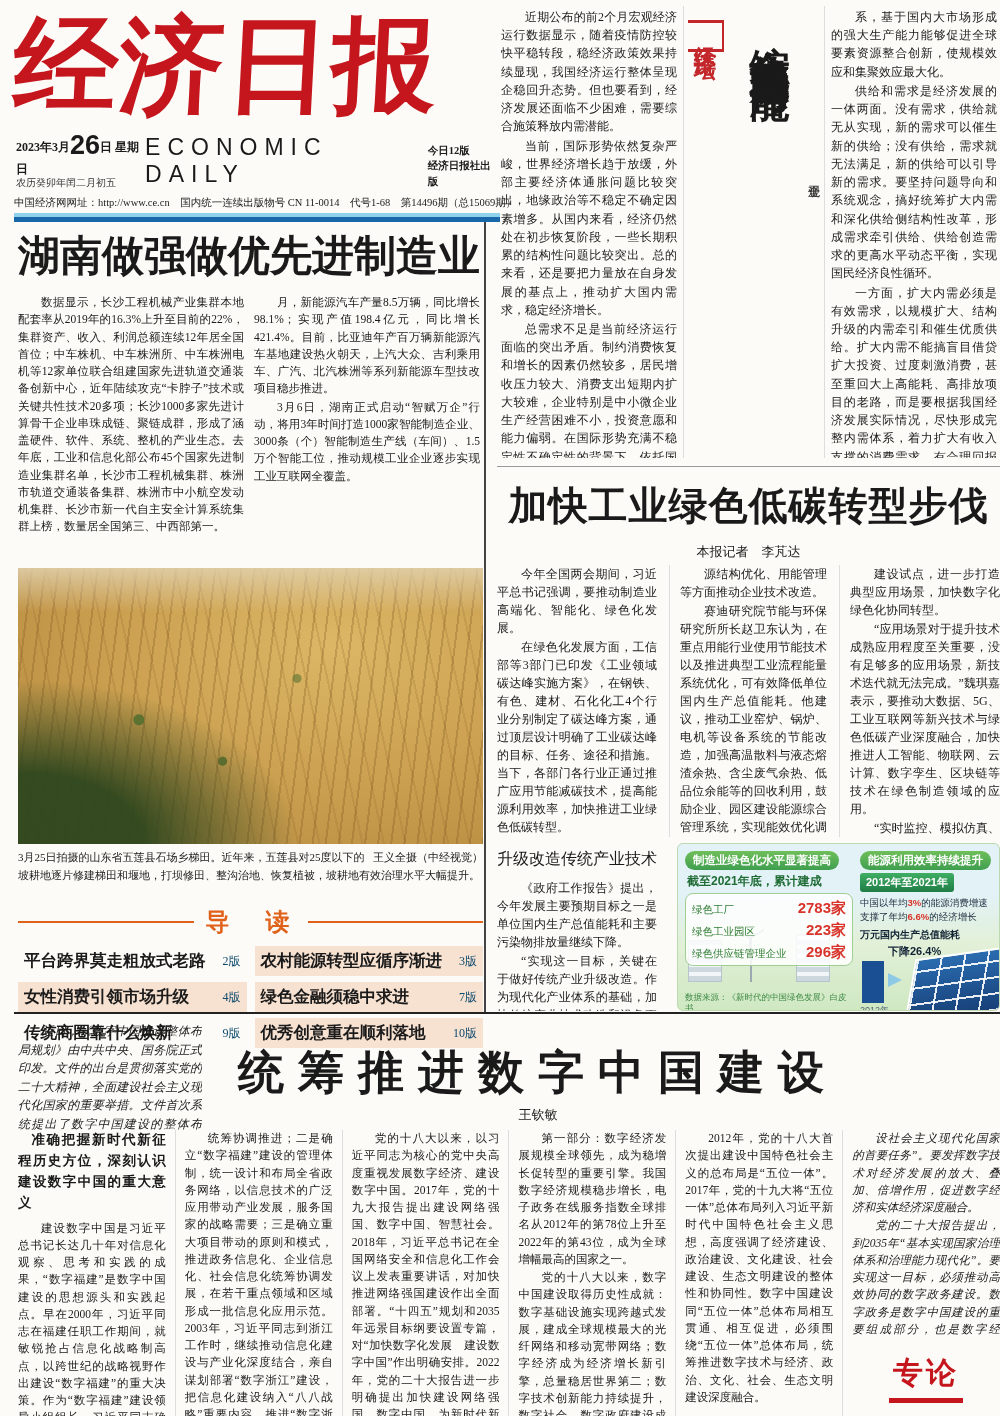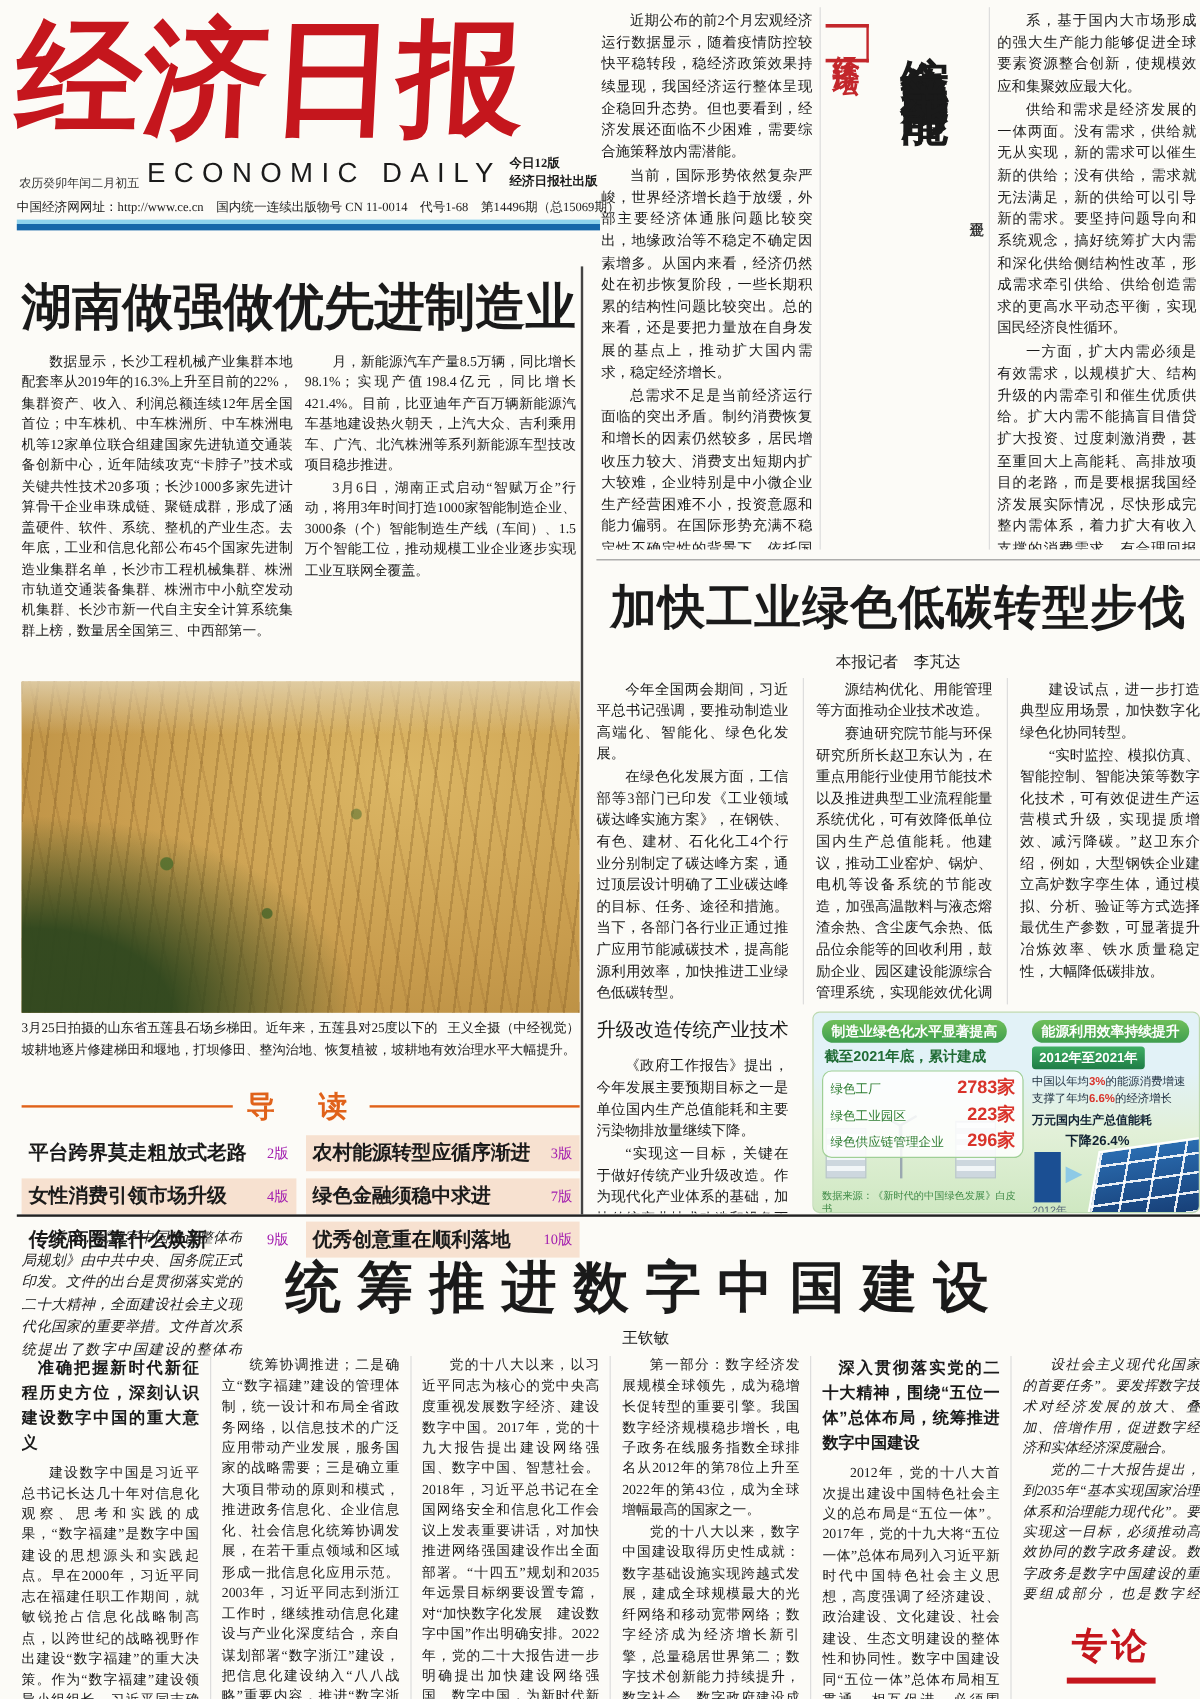--- a/index.html
+++ b/index.html
@@ -66,21 +66,21 @@
 
   
   .daodu { position:absolute; left:18px; top:906px; width:465px; }
   .daodu-head { display:flex; align-items:center; gap:12px; color:#e0621a; }
   .daodu-head .line { flex:1; border-top:2px solid #e0621a; }
   .daodu-title { font-family:"Liberation Sans", sans-serif; font-weight:900; font-size:24px; letter-spacing:6px; }
   .daodu-grid { display:grid; grid-template-columns:1fr 1fr; column-gap:8px; row-gap:6px; margin-top:8px;text-align:center; }
   .daodu-item { display:flex; justify-content:space-between; align-items:center; padding:4px 6px; }
   .daodu-item:nth-child(2), .daodu-item:nth-child(3), .daodu-item:nth-child(4), .daodu-item:nth-child(6) { background:#f7e1d0; }
   .daodu-item .t { font-family:"Liberation Sans", sans-serif; font-weight:700; font-size:16.5px; }
-  .daodu-item .p { color:#a21caf; font-size:12px; white-space:nowrap; margin-left:6px; }
+  .daodu-item .p { color:#0c4a6e; font-size:12px; white-space:nowrap; margin-left:6px; }
 
   .hr-main { position:absolute; left:14px; top:1012px; width:986px; border-top:2px solid #222; }
 
   
   .green-sec { position:absolute; left:497px; top:466px; width:503px; height:546px; border-top:1px solid #999; }
   .g-headline { text-align:center; font-family:"DejaVu Serif", serif; font-weight:900; font-size:39px; letter-spacing:1px; margin-top:12px; white-space:nowrap; }
   .g-byline { text-align:center; font-size:13px; margin-top:10px; }
   .g-col { position:absolute; font-size:12px; line-height:1.5; }
   .g-col1 { left:0; top:98px; width:160px; height:446px; }
   .g-col2 { left:172px; top:98px; width:158px; height:272px; }
@@ -144,20 +144,24 @@
 </style>
 </head>
 <body>
 
 <div id="page">
 
   <div class="masthead">
     <div class="logo">经济日报</div>
     <div class="mast-row">
       <div class="date-block">
+        <div class="date-main">
+          <span>2023年3月</span><span class="date-day">26</span><span>日</span>
+          <span>星期日</span>
+        </div>
         <div class="lunar">农历癸卯年闰二月初五</div>
       </div>
       <div class="english">ECONOMIC DAILY</div>
       <div class="mast-right">
         <div>今日12版</div>
         <div>经济日报社出版</div>
       </div>
     </div>
     <div class="info-line">中国经济网网址：http://www.ce.cn　国内统一连续出版物号 CN 11-0014　代号1-68　第14496期（总15069期）</div>
     <div class="blue-bar"></div>
@@ -252,20 +256,21 @@
     </div>
     <div class="g-col g-col2 bodytext">
       <div class="bodytext">
           <p>源结构优化、用能管理等方面推动企业技术改造。</p>
           <p>赛迪研究院节能与环保研究所所长赵卫东认为，在重点用能行业使用节能技术以及推进典型工业流程能量系统优化，可有效降低单位国内生产总值能耗。他建议，推动工业窑炉、锅炉、电机等设备系统的节能改造，加强高温散料与液态熔渣余热、含尘废气余热、低品位余能等的回收利用，鼓励企业、园区建设能源综合管理系统，实现能效优化调控。</p>
         </div>
 
     </div>
     <div class="g-col g-col3 bodytext">
         <p>建设试点，进一步打造典型应用场景，加快数字化绿色化协同转型。</p>
+        <p>“应用场景对于提升技术成熟应用程度至关重要，没有足够多的应用场景，新技术迭代就无法完成。”魏琪嘉表示，要推动大数据、5G、工业互联网等新兴技术与绿色低碳产业深度融合，加快推进人工智能、物联网、云计算、数字孪生、区块链等技术在绿色制造领域的应用。</p>
         <p>“实时监控、模拟仿真、智能控制、智能决策等数字化技术，可有效促进生产运营模式升级，实现提质增效、减污降碳。”赵卫东介绍，例如，大型钢铁企业建立高炉数字孪生体，通过模拟、分析、验证等方式选择最优生产参数，可显著提升冶炼效率、铁水质量稳定性，大幅降低碳排放。</p>
       </div>
 
     <div class="infographic">
       <div class="bldg b1"></div>
       <div class="bldg b2"></div>
       <div class="turbine">
         <div class="blade" style="transform:rotate(0deg)"></div>
         <div class="blade" style="transform:rotate(120deg)"></div>
         <div class="blade" style="transform:rotate(240deg)"></div>
@@ -328,21 +333,20 @@
           <p>统筹协调推进；二是确立“数字福建”建设的管理体制，统一设计和布局全省政务网络，以信息技术的广泛应用带动产业发展，服务国家的战略需要；三是确立重大项目带动的原则和模式，推进政务信息化、企业信息化、社会信息化统筹协调发展，在若干重点领域和区域形成一批信息化应用示范。2003年，习近平同志到浙江工作时，继续推动信息化建设与产业化深度结合，亲自谋划部署“数字浙江”建设，把信息化建设纳入“八八战略”重要内容，推进“数字浙江”向纵深发展。从“数字福建”到“数字浙江”，习近平同志关于信息化建设的重要理念一脉相承、不断深化。</p>
         </div>
       <div class="d-col bodytext">
           <p>党的十八大以来，以习近平同志为核心的党中央高度重视发展数字经济、建设数字中国。2017年，党的十九大报告提出建设网络强国、数字中国、智慧社会。2018年，习近平总书记在全国网络安全和信息化工作会议上发表重要讲话，对加快推进网络强国建设作出全面部署。“十四五”规划和2035年远景目标纲要设置专篇，对“加快数字化发展　建设数字中国”作出明确安排。2022年，党的二十大报告进一步明确提出加快建设网络强国、数字中国，为新时代新征程数字中国建设指明了前进方向、提供了根本遵循。</p>
         </div>
       <div class="d-col bodytext">
           <p>第一部分：数字经济发展规模全球领先，成为稳增长促转型的重要引擎。我国数字经济规模稳步增长，电子政务在线服务指数全球排名从2012年的第78位上升至2022年的第43位，成为全球增幅最高的国家之一。</p>
           <p>党的十八大以来，数字中国建设取得历史性成就：数字基础设施实现跨越式发展，建成全球规模最大的光纤网络和移动宽带网络；数字经济成为经济增长新引擎，总量稳居世界第二；数字技术创新能力持续提升，数字社会、数字政府建设成效显著，为全面建设社会主义现代化国家提供强大动力。</p>
         </div>
       <div class="d-col">
-        <div class="d-sub">深入贯彻落实党的二十大精神，围绕“五位一体”总体布局，统筹推进数字中国建设</div>
         <div class="bodytext">
             <p>2012年，党的十八大首次提出建设中国特色社会主义的总布局是“五位一体”。2017年，党的十九大将“五位一体”总体布局列入习近平新时代中国特色社会主义思想，高度强调了经济建设、政治建设、文化建设、社会建设、生态文明建设的整体性和协同性。数字中国建设同“五位一体”总体布局相互贯通、相互促进，必须围绕“五位一体”总体布局，统筹推进数字技术与经济、政治、文化、社会、生态文明建设深度融合。</p>
           </div>
       </div>
       <div class="d-col">
         <div class="d-col6-text bodytext">
             <p>设社会主义现代化国家的首要任务”。要发挥数字技术对经济发展的放大、叠加、倍增作用，促进数字经济和实体经济深度融合。</p>
             <p>党的二十大报告提出，到2035年“基本实现国家治理体系和治理能力现代化”。要实现这一目标，必须推动高效协同的数字政务建设。数字政务是数字中国建设的重要组成部分，也是数字经济、数字社会协同发展的重要驱动力量。（下转第二版）</p>
           </div>
         <div class="zhuanlun">专论</div>

